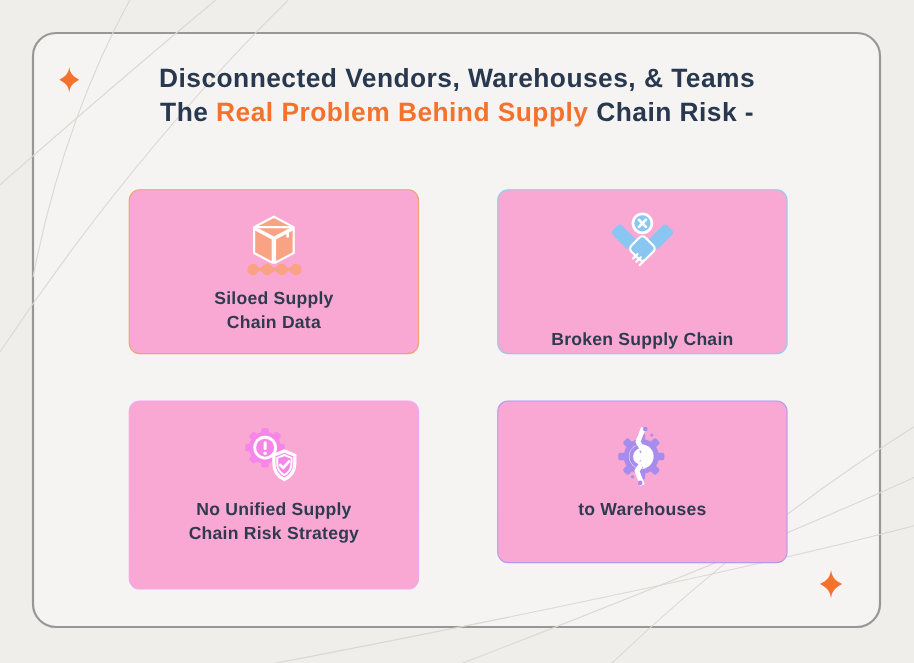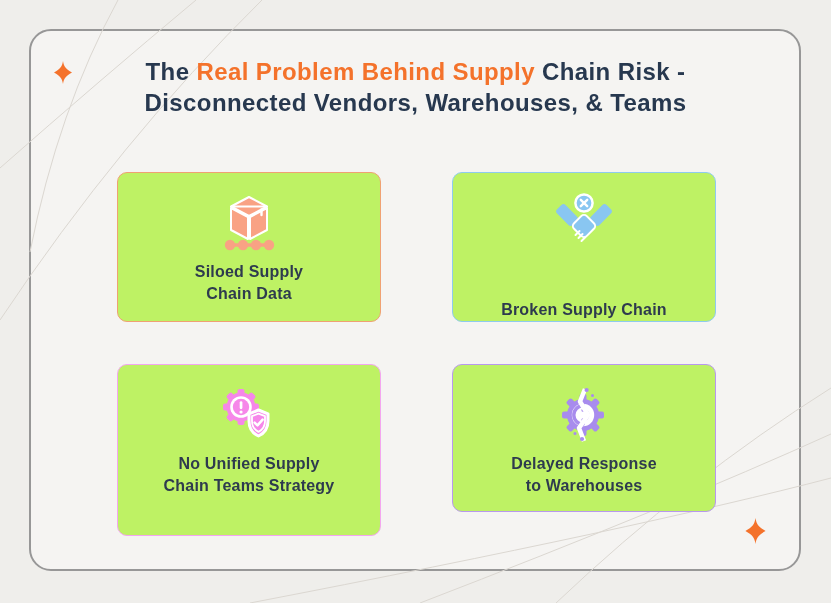--- a/index.html
+++ b/index.html
@@ -8,21 +8,21 @@
   .panel{position:absolute;left:29px;top:29px;width:768px;height:538px;
          background:#f5f4f2;border:2px solid #979797;border-radius:22px;}
   .deco{position:absolute;left:0;top:0;z-index:1;pointer-events:none;}
   .content{position:absolute;left:0;top:0;width:831px;height:603px;z-index:2;}
   .title-wrap{position:absolute;left:0;top:56px;width:831px;text-align:center;
               font-weight:bold;font-size:24px;line-height:31px;letter-spacing:0.4px;}
   .sparkle{position:absolute;}
   .sparkle svg{display:block;}
   .sparkle-tl{left:51px;top:60px;}
   .sparkle-br{left:742px;top:517px;}
-  .card{position:absolute;width:264px;background:#bef264;border:1.5px solid #ccc;
+  .card{position:absolute;width:264px;background:#f9a8d4;border:1.5px solid #ccc;
         border-radius:10px;display:flex;flex-direction:column;align-items:center;
         box-sizing:border-box;padding-top:20px;}
   .card-1{left:117px;top:172px;height:150px;}
   .card-2{left:452px;top:172px;height:150px;}
   .card-3{left:117px;top:364px;height:172px;}
   .card-4{left:452px;top:364px;height:148px;}
   .icon{width:64px;height:58px;}
   .icon svg{display:block;}
   .card-label{margin-top:10px;text-align:center;font-weight:bold;font-size:16px;
               line-height:21.5px;letter-spacing:0.2px;}
@@ -47,24 +47,24 @@
 
   <div class="content">
 
     <div class="sparkle sparkle-tl" style="color: rgb(244, 114, 43);">
       <svg width="24" height="25" viewBox="0 0 24 25" fill="currentColor">
         <path d="M12 1 C12.9 6.8 14.8 9 21 12.5 C14.8 16 12.9 18.2 12 24 C11.1 18.2 9.2 16 3 12.5 C9.2 9 11.1 6.8 12 1 Z"></path>
       </svg>
     </div>
 
     <div class="title-wrap" style="color: rgb(39, 56, 79);">
+      <div>Disconnected Vendors, Warehouses, &amp; Teams</div>
       <div>
         <span>The </span><span style="color: rgb(244, 114, 43);">Real Problem Behind Supply</span><span> Chain Risk -</span>
       </div>
-      <div>Disconnected Vendors, Warehouses, &amp; Teams</div>
     </div>
 
     <div class="card card-1" style="border-color: rgb(240, 161, 115);">
       <div class="icon" style="color: rgb(249, 162, 132);">
         <svg width="64" height="58" viewBox="0 0 64 58">
           <g fill="currentColor" stroke="#ffffff" stroke-width="2" stroke-linejoin="round">
             <polygon points="32,4 50,13.5 32,23 14,13.5"></polygon>
             <polygon points="14,15 31,24 31,46 14,37"></polygon>
             <polygon points="50,15 33,24 33,46 50,37"></polygon>
           </g>
@@ -128,21 +128,21 @@
           <circle cx="24" cy="22" r="8.2" fill="currentColor"></circle>
           <rect x="22.7" y="16.2" width="2.7" height="8" rx="1.35" fill="#ffffff"></rect>
           <circle cx="24.05" cy="27" r="1.6" fill="#ffffff"></circle>
           <path d="M41.5 25 L51 28.8 V36 C51 43.5 47 48.5 41.5 51 C36 48.5 32 43.5 32 36 V28.8 Z" fill="currentColor" stroke="#ffffff" stroke-width="3" stroke-linejoin="round"></path>
           <path d="M41.5 28.6 L48 31.2 V36.2 C48 41.4 45.2 44.9 41.5 46.9 C37.8 44.9 35 41.4 35 36.2 V31.2 Z" fill="none" stroke="#ffffff" stroke-width="1.8" stroke-linejoin="round"></path>
           <polyline points="37.6,37.6 40.5,40.4 45.6,34.6" fill="none" stroke="#ffffff" stroke-width="2.5" stroke-linecap="round" stroke-linejoin="round"></polyline>
         </svg>
       </div>
       <div class="card-label" style="color: rgb(46, 59, 78);">
         <div>No Unified Supply</div>
-        <div>Chain Teams Strategy</div>
+        <div>Chain Risk Strategy</div>
       </div>
     </div>
 
     <div class="card card-4" style="border-color: rgb(184, 152, 238);">
       <div class="icon" style="color: rgb(168, 140, 237);">
         <svg width="64" height="58" viewBox="0 0 64 58">
           <g fill="currentColor">
             <rect x="27.5" y="9" width="7" height="9" rx="2" transform="rotate(0 31 30)"></rect>
             <rect x="27.5" y="9" width="7" height="9" rx="2" transform="rotate(45 31 30)"></rect>
             <rect x="27.5" y="9" width="7" height="9" rx="2" transform="rotate(90 31 30)"></rect>
@@ -159,21 +159,20 @@
           <path d="M 33 4 L 28 16.5 L 36 30 L 27 43 L 32 56" fill="none" stroke="#ffffff" stroke-width="4.5" stroke-linejoin="round"></path>
           <g fill="currentColor">
             <circle cx="34.6" cy="5" r="2.1"></circle>
             <circle cx="40.5" cy="10.5" r="1.5"></circle>
             <circle cx="23" cy="48.5" r="1.5"></circle>
             <circle cx="30" cy="54" r="2.1"></circle>
           </g>
         </svg>
       </div>
       <div class="card-label" style="color: rgb(46, 59, 78);">
-        <div>Delayed Response</div>
         <div>to Warehouses</div>
       </div>
     </div>
 
     <div class="sparkle sparkle-br" style="color: rgb(244, 114, 43);">
       <svg width="27" height="28" viewBox="0 0 24 25" fill="currentColor">
         <path d="M12 1 C12.9 6.8 14.8 9 21 12.5 C14.8 16 12.9 18.2 12 24 C11.1 18.2 9.2 16 3 12.5 C9.2 9 11.1 6.8 12 1 Z"></path>
       </svg>
     </div>
 

